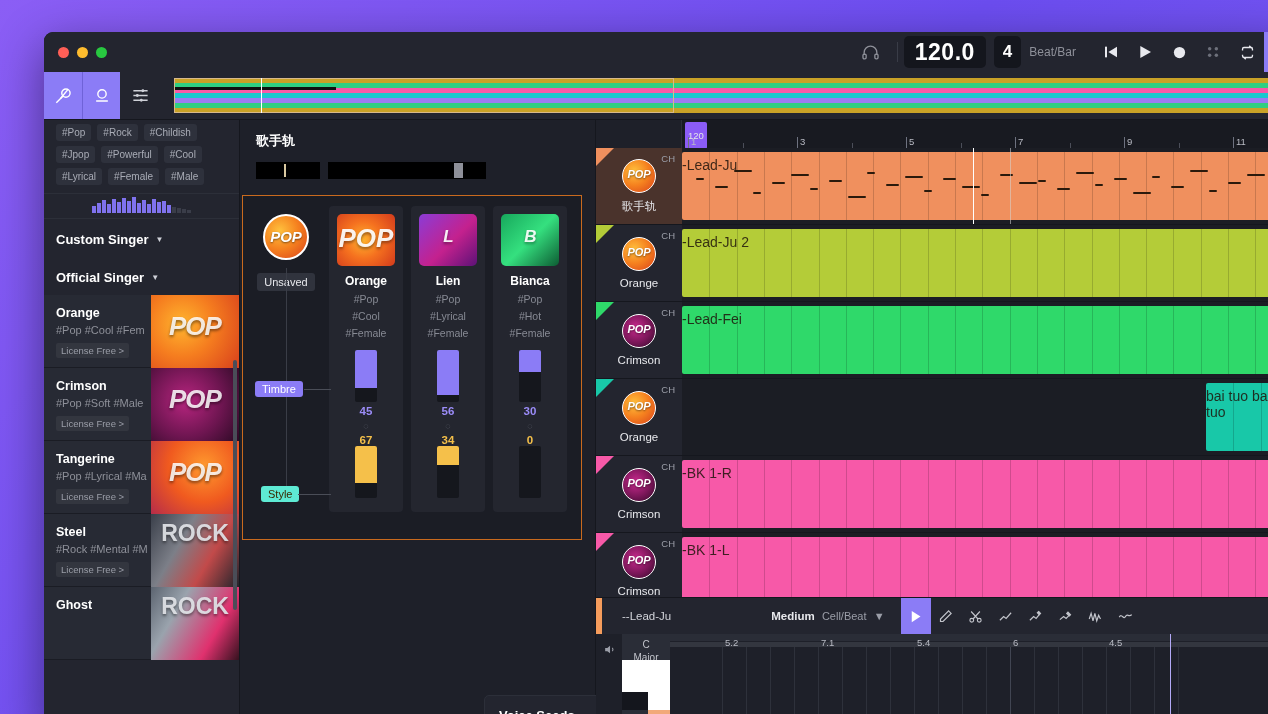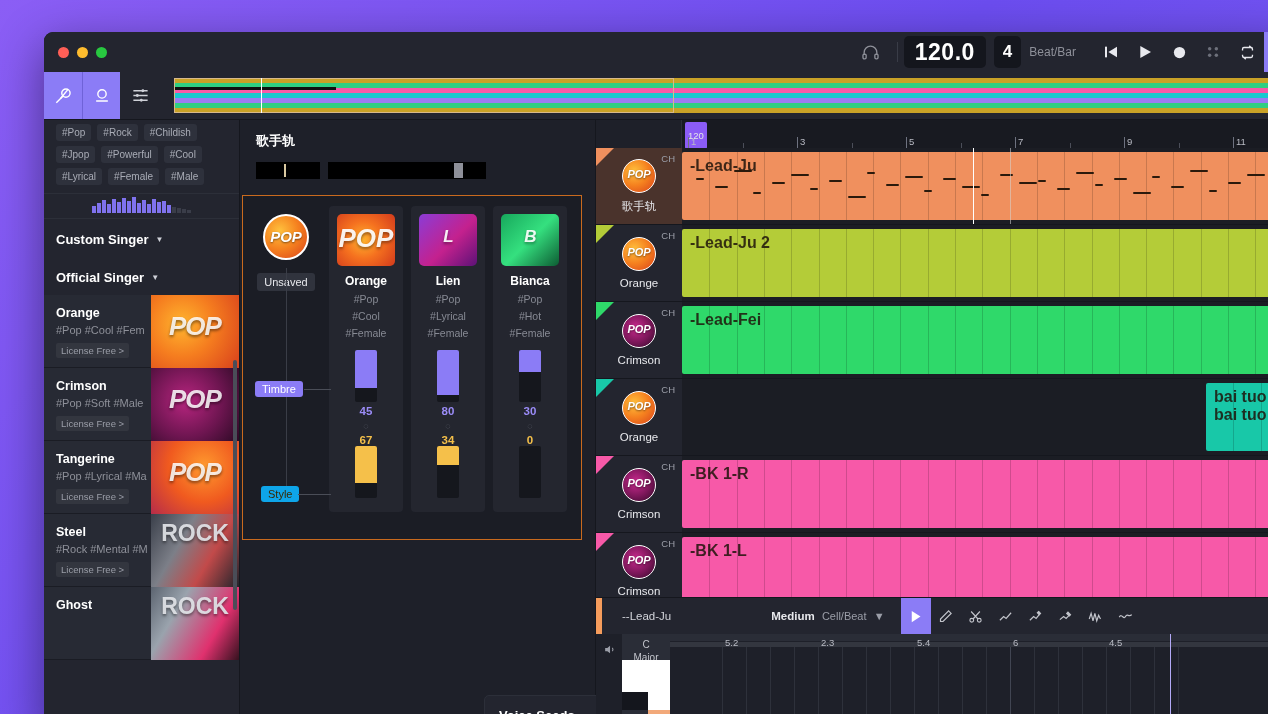--- a/index.html
+++ b/index.html
@@ -211,21 +211,21 @@
   .fader.style .fill { background: #f5c04a; }
   .fval { text-align: center; font-size: 11.5px; font-weight: bold; margin-top: 3px; }
   .fval.t { color: #9b8cf8; }
   .fval.s { color: #f5c04a; }
   .link-ic { text-align: center; color: #5c5f6a; font-size: 9px; margin-top: 4px; }
   .lbl-timbre {
     position: absolute; left: 12px; top: 185px; background: #8b7cf6; color: #fff;
     font-size: 11px; padding: 2px 7px; border-radius: 3px;
   }
   .lbl-style {
-    position: absolute; left: 18px; top: 290px; background: #0ea5e9; color: #3a2a02;
+    position: absolute; left: 18px; top: 290px; background: #5eead4; color: #3a2a02;
     font-size: 11px; padding: 2px 7px; border-radius: 3px;
   }
   .lead-line { position: absolute; height: 1px; background: #4a4d57; }
 
   
   .seeds {
     position: absolute; left: 244px; top: 575px; width: 340px; height: 140px;
     background: #23252f; border-radius: 5px 5px 0 0; border: 1px solid #2c2f39;
   }
   .seeds-head { height: 38px; display: flex; align-items: center; padding: 0 14px; }
@@ -251,21 +251,21 @@
   .track { display: flex; height: 77px; border-bottom: 1px solid #15171e; }
   .t-head { width: 86px; background: #23252f; position: relative; display: flex; flex-direction: column; align-items: center; justify-content: center; }
   .t-head.sel { background: #4a332c; }
   .t-corner { position: absolute; left: 0; top: 0; width: 0; height: 0; border-style: solid; border-width: 18px 18px 0 0; }
   .t-ch { position: absolute; right: 7px; top: 5px; color: #9b9ea8; font-size: 9.5px; }
   .t-av { width: 34px; height: 34px; border-radius: 50%; border: 1.5px solid #fff; position: relative; overflow: hidden; }
   .t-av .av-pop { top: 8px; font-size: 11px; }
   .t-name { color: #e7e8ec; font-size: 11.5px; margin-top: 6px; }
   .t-lane { flex: 1; position: relative; background: #1b1d24; overflow: hidden; }
   .clip { position: absolute; top: 4px; bottom: 4px; border-radius: 2px; overflow: hidden; }
-  .clip-lbl { position: absolute; left: 8px; top: 5px; font-size: 16px; color: rgba(30,20,10,.85); font-weight: bold; }
+  .clip-lbl { position: absolute; left: 0; top: 5px; font-size: 14px; color: rgba(30,20,10,.85); }
   .clip-grid { position: absolute; inset: 0; }
   .clip-grid i { position: absolute; top: 0; bottom: 0; width: 1px; background: rgba(0,0,0,.16); }
   .note { position: absolute; height: 2px; background: #2b1a0c; border-radius: 1px; }
   .playhead { position: absolute; top: 0; bottom: 0; width: 1px; background: #fff; z-index: 9; }
   .playhead.dim { background: rgba(255,255,255,.45); }
 
   
   .pr { position: absolute; left: 0; right: 0; bottom: 0; height: 135px; background: #23252f; border-top: 1px solid #15171e; }
   .pr-bar { height: 36px; display: flex; align-items: center; position: relative; }
   .pr-accent { width: 6px; height: 36px; background: #f59c5c; }
@@ -525,21 +525,21 @@
                     <div class="vt-letter small">L</div>
                   </div>
                   <div class="vm-name">Lien</div>
                   <div class="vm-tag">#Pop</div>
                   <div class="vm-tag">#Lyrical</div>
                   <div class="vm-tag">#Female</div>
                   <div class="fader-wrap">
                     <div class="fader">
                       <div class="fill" style="top:0;height:44.72px"></div>
                     </div>
-                    <div class="fval t">80</div>
+                    <div class="fval t">56</div>
                     <div class="link-ic">◌</div>
                     <div class="fval s">34</div>
                     <div class="fader style">
                       <div class="fill" style="top:0;height:18.700000000000003px"></div>
                     </div>
                   </div>
                 </div>
                 <div class="vm-col">
                   <div class="vm-thumb vt-bianca">
                     <div class="vt-letter small">B</div>
@@ -932,21 +932,21 @@
           <div class="pr-lane">
             <div class="pr-top1"></div>
             <div class="pr-top2"></div>
             <div id="prTicks">
                   <div class="pr-vline" style="left: 52px; top: 13px;"></div>
                   <div class="pr-rlbl" style="left: 55px;">5.2</div>
                   <div class="pr-vline" style="left: 76px; top: 13px;"></div>
                   <div class="pr-vline" style="left: 100px; top: 13px;"></div>
                   <div class="pr-vline" style="left: 124px; top: 13px;"></div>
                   <div class="pr-vline" style="left: 148px; top: 13px;"></div>
-                  <div class="pr-rlbl" style="left: 151px;">2.3</div>
+                  <div class="pr-rlbl" style="left: 151px;">7.1</div>
                   <div class="pr-vline" style="left: 172px; top: 13px;"></div>
                   <div class="pr-vline" style="left: 196px; top: 13px;"></div>
                   <div class="pr-vline" style="left: 220px; top: 13px;"></div>
                   <div class="pr-vline" style="left: 244px; top: 13px;"></div>
                   <div class="pr-rlbl" style="left: 247px;">5.4</div>
                   <div class="pr-vline" style="left: 268px; top: 13px;"></div>
                   <div class="pr-vline" style="left: 292px; top: 13px;"></div>
                   <div class="pr-vline" style="left: 316px; top: 13px;"></div>
                   <div class="pr-vline bar" style="left: 340px; top: 13px;"></div>
                   <div class="pr-rlbl" style="left: 343px;">6</div>

